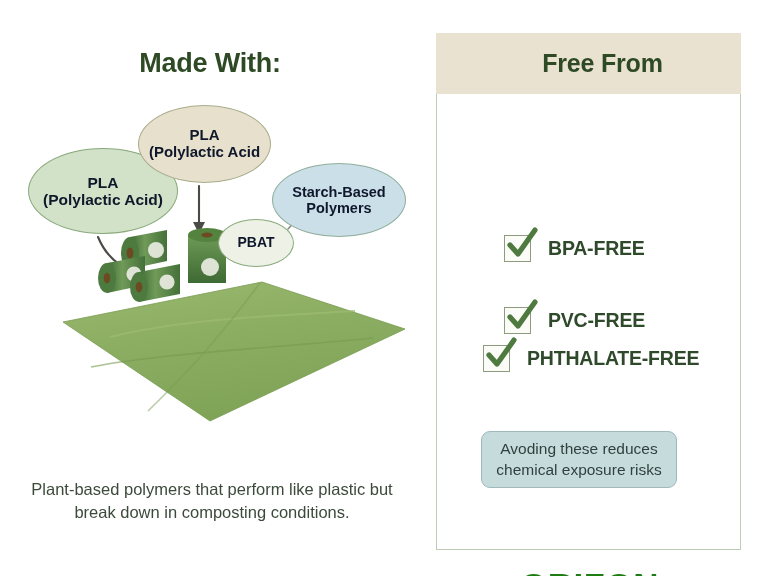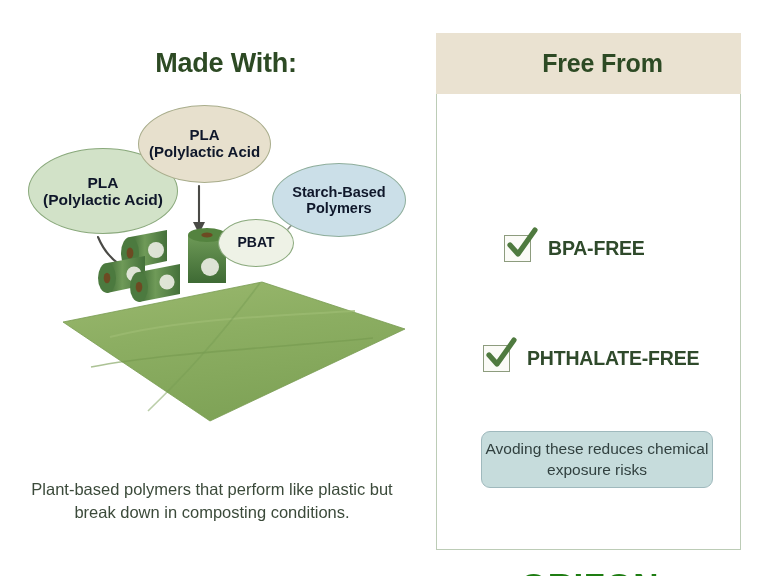--- a/index.html
+++ b/index.html
@@ -13,21 +13,20 @@
     -webkit-font-smoothing: antialiased;
   }
   .stage { position: absolute; inset: 0; }
 
   
   #made-with-title {
     position: absolute; left: 0; top: 48px; width: 420px;
     text-align: center;
     font-size: 27px; font-weight: bold; letter-spacing: -0.2px;
     color: #2d4a24;
-    padding-left: 16px;
   }
 
   .bubble {
     position: absolute;
     display: flex; align-items: center; justify-content: center;
     text-align: center;
     border-radius: 50%;
     font-weight: bold;
     color: #0f172a;
     line-height: 1.12;
@@ -99,21 +98,21 @@
     position: absolute; left: 0; top: 2px; width: 27px; height: 27px;
     border: 1.6px solid #8d9c7e; background: #fbfbf7; box-sizing: border-box;
   }
   .checkbox-tick { position: absolute; left: -2px; top: -9px; width: 40px; height: 40px; }
   .claim-label {
     margin-left: 14px; font-size: 19.5px; font-weight: bold;
     color: #2f4a2b; letter-spacing: -0.2px; white-space: nowrap;
   }
 
   #info-box {
-    position: absolute; left: 44px; top: 337px; width: 232px; height: 57px;
+    position: absolute; left: 44px; top: 337px; width: 196px; height: 57px;
     background: #c6dcdc; border: 1.4px solid #9fb9bd; border-radius: 9px;
     display: flex; align-items: center; justify-content: center;
     text-align: center; box-sizing: border-box;
   }
   #info-box-text { font-size: 15.5px; line-height: 1.35; color: #31403f; }
 
   #brand-logo {
     position: absolute; left: 0; top: 440px; width: 305px;
     text-align: center;
     font-size: 35px; font-weight: bold; letter-spacing: 0.5px;
@@ -238,20 +237,29 @@
       <div class="claim-row" id="claim-0">
         <span class="checkbox-wrap">
           <span class="checkbox-box"></span>
           <svg class="checkbox-tick" viewBox="0 0 40 40">
             <path d="M 8 21 L 16 30 L 33 6" fill="none" stroke="#4f7a3f" stroke-width="5.2" stroke-linecap="round" stroke-linejoin="round"></path>
           </svg>
         </span>
         <span class="claim-label">BPA-FREE</span>
       </div>
 
+      <div class="claim-row" id="claim-1">
+        <span class="checkbox-wrap">
+          <span class="checkbox-box"></span>
+          <svg class="checkbox-tick" viewBox="0 0 40 40">
+            <path d="M 8 21 L 16 30 L 33 6" fill="none" stroke="#4f7a3f" stroke-width="5.2" stroke-linecap="round" stroke-linejoin="round"></path>
+          </svg>
+        </span>
+        <span class="claim-label">PVC-FREE</span>
+      </div>
 
       <div class="claim-row" id="claim-2">
         <span class="checkbox-wrap">
           <span class="checkbox-box"></span>
           <svg class="checkbox-tick" viewBox="0 0 40 40">
             <path d="M 8 21 L 16 30 L 33 6" fill="none" stroke="#4f7a3f" stroke-width="5.2" stroke-linecap="round" stroke-linejoin="round"></path>
           </svg>
         </span>
         <span class="claim-label">PHTHALATE-FREE</span>
       </div>

